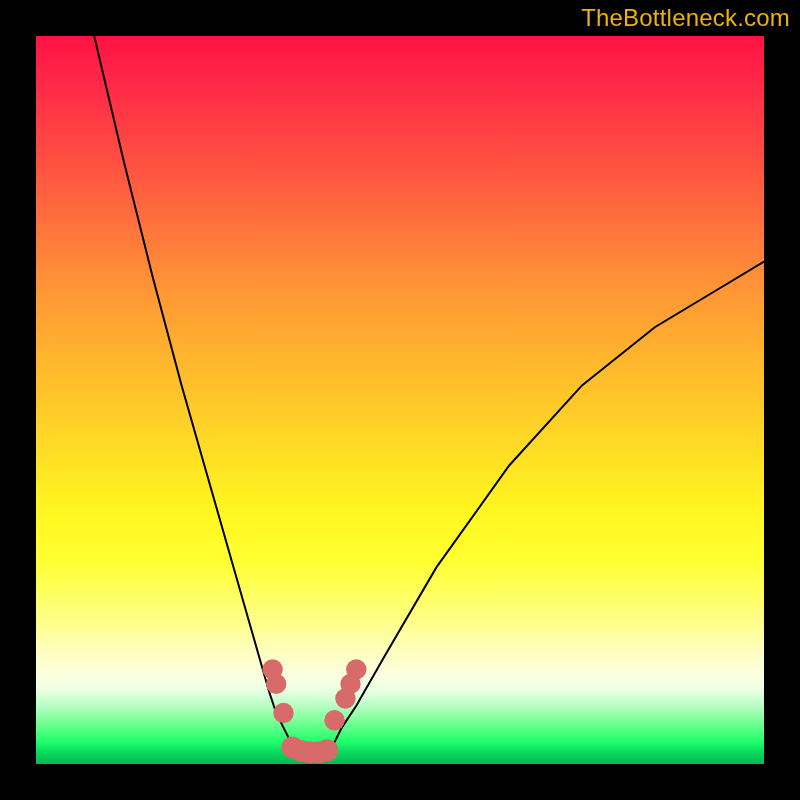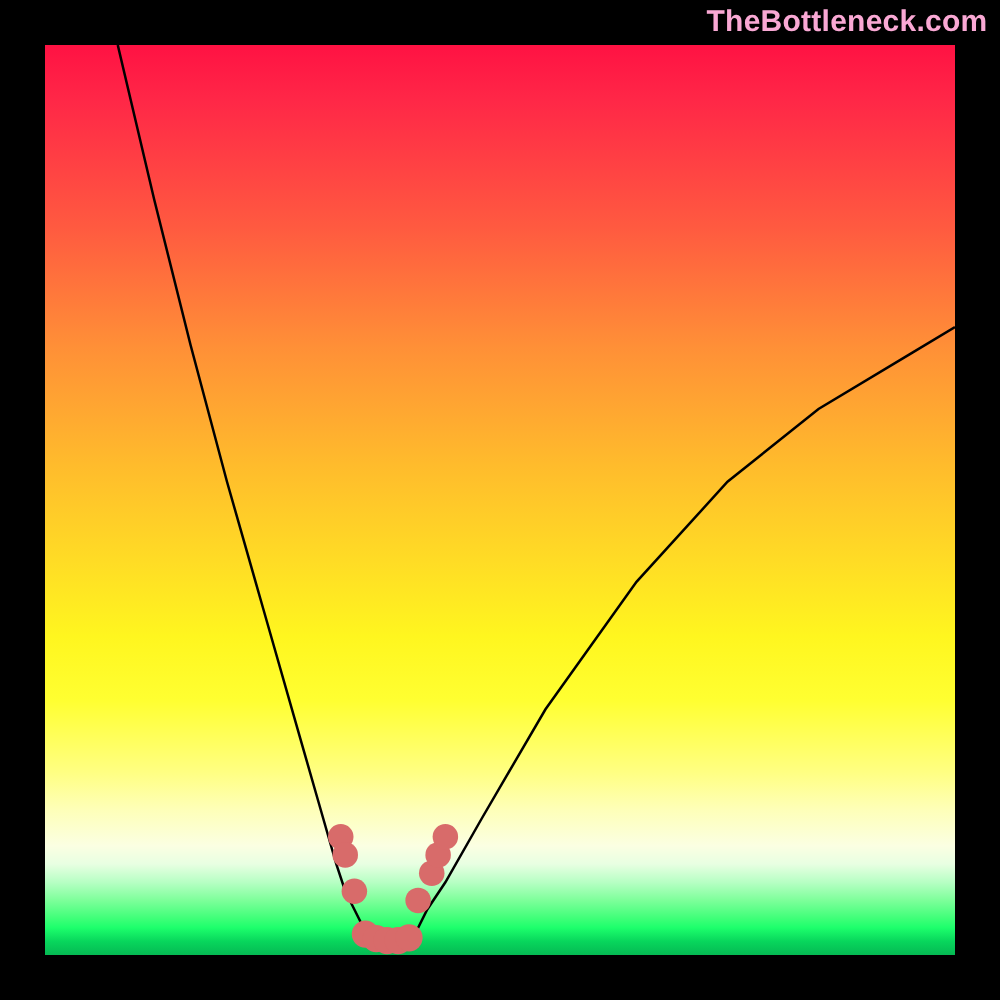--- a/index.html
+++ b/index.html
@@ -52,23 +52,23 @@
       #3eff78 96%,
       #1dff6c 97%,
       #08d65c 98.5%,
       #05b953 100%
     );
   }
   .watermark {
     position: absolute;
     top: 4px;
     right: 10px;
-    color: #f9a8d4;
+    color: #eab308;
     font-size: 24px;
-    font-weight: 700;
+    font-weight: 400;
     letter-spacing: 0.2px;
     z-index: 5;
   }
   svg.curves {
     position: absolute;
     left: 0;
     top: 0;
     width: 100%;
     height: 100%;
     z-index: 2;

